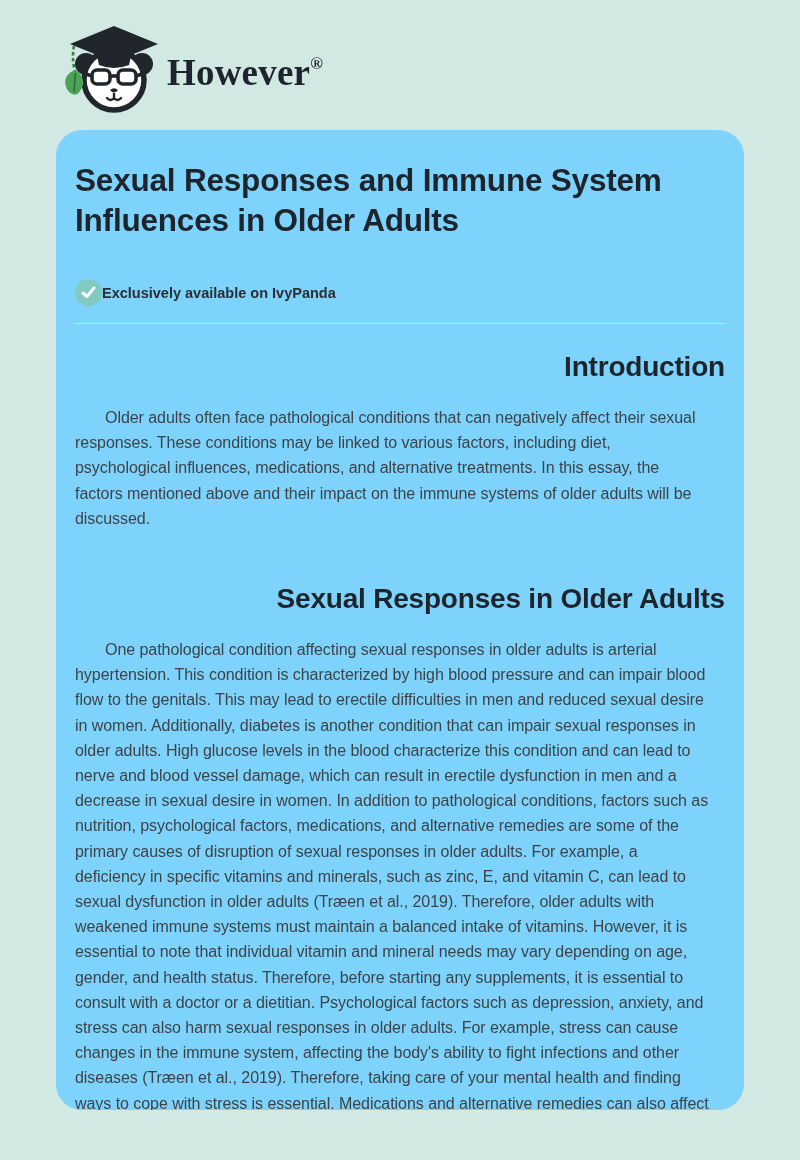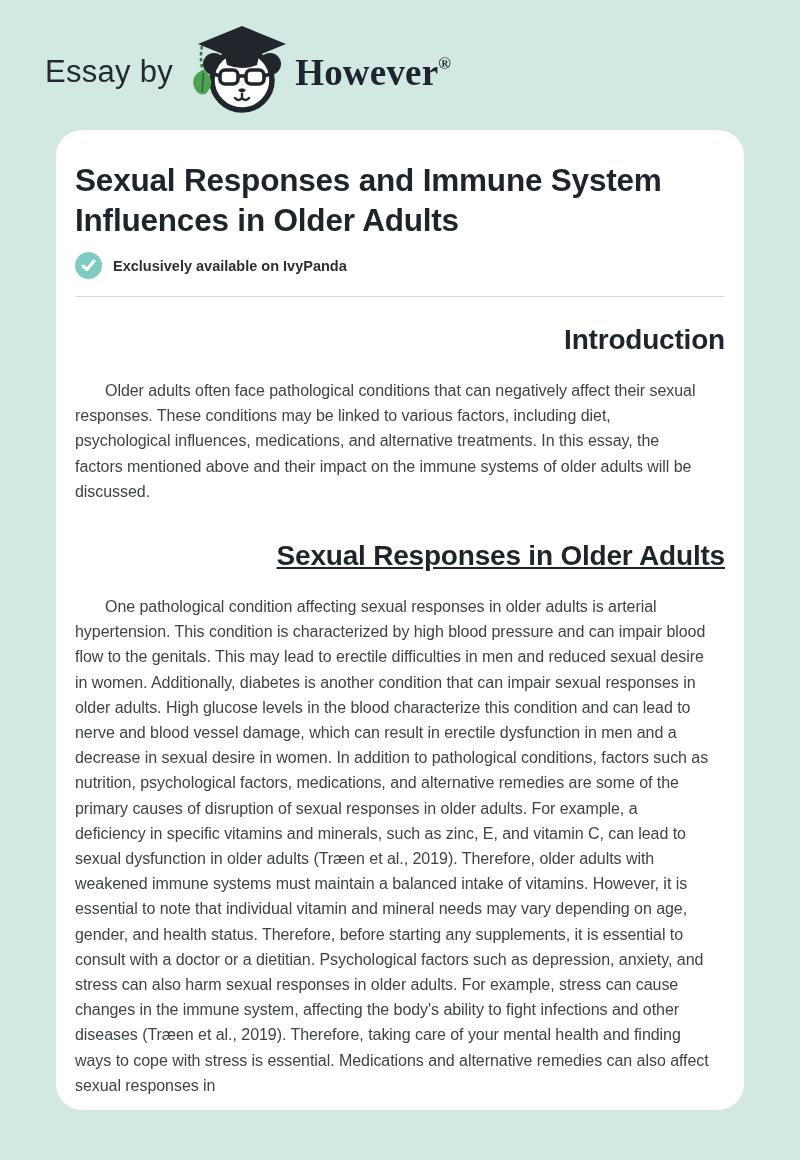--- a/index.html
+++ b/index.html
@@ -40,38 +40,37 @@
   .brand sup {
     font-size: 17px;
     vertical-align: 16px;
   }
 
   
   .card {
     width: 688px;
     height: 980px;
     margin: 12px auto 0 auto;
-    background: #ffffff;
+    background: #7dd3fc;
     border-radius: 26px;
     padding: 30px 19px 0 19px;
     overflow: hidden;
   }
   .essay-title {
     margin: 0;
     font-size: 31.5px;
     line-height: 40px;
     font-weight: 700;
     color: #1e242b;
     letter-spacing: -0.2px;
   }
   .badge {
     display: flex;
     align-items: center;
-    gap: 11px;
-    margin-top: 12px;
+    margin-top: 39px;
   }
   .check-circle {
     width: 27px;
     height: 27px;
     min-width: 27px;
     border-radius: 50%;
     background: #7fcbc2;
     display: flex;
     align-items: center;
     justify-content: center;
@@ -95,29 +94,28 @@
     text-align: right;
   }
   .body-paragraph {
     margin: 22px 15px 0 0;
     font-size: 16px;
     line-height: 25.2px;
     color: #3e4347;
     text-indent: 30px;
     letter-spacing: -0.05px;
   }
-  .section-2 .section-heading { margin-top: 36px; text-decoration: underline; }
+  .section-2 .section-heading { margin-top: 52px; }
 </style>
 </head>
 <body>
 
 <div>
 
   <header class="site-header">
-    <span class="essay-by">Essay by</span>
 
     <span class="logo-wrap">
       <svg width="102" height="92" viewBox="0 0 102 92" aria-hidden="true">
 
         <circle cx="25" cy="40" r="11" fill="#20262c"></circle>
         <circle cx="81" cy="40" r="11" fill="#20262c"></circle>
 
         <circle cx="53" cy="56" r="30" fill="#ffffff" stroke="#20262c" stroke-width="5.5"></circle>
 
         <rect x="31" y="46" width="18" height="14" rx="5" fill="none" stroke="#20262c" stroke-width="3.6"></rect>

